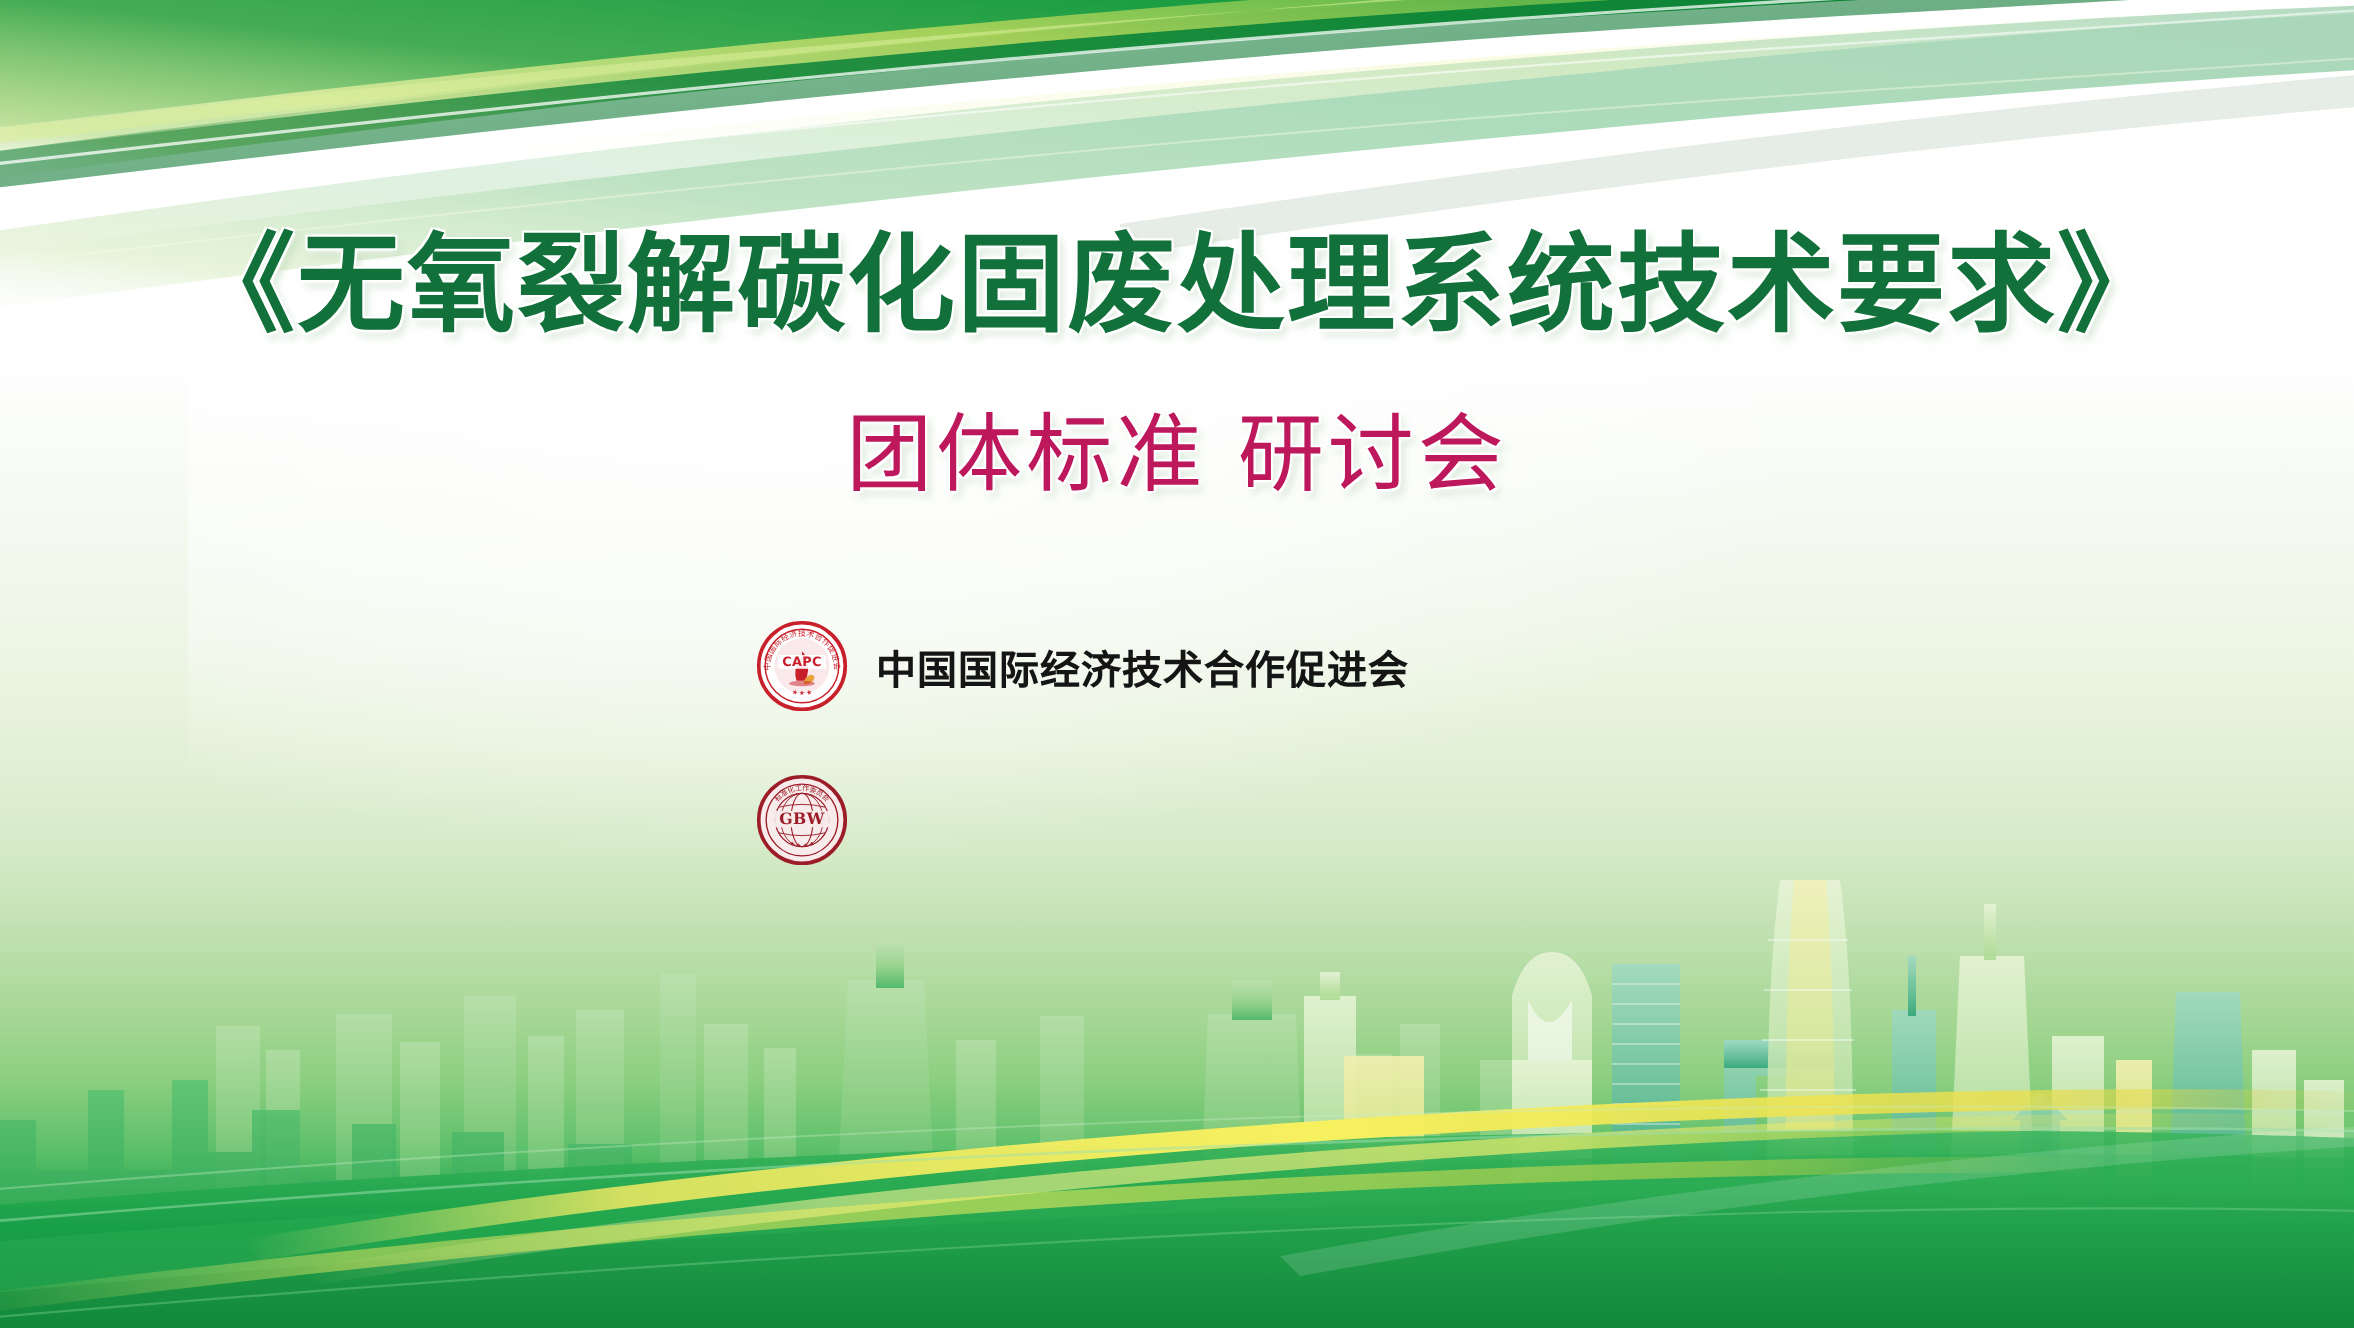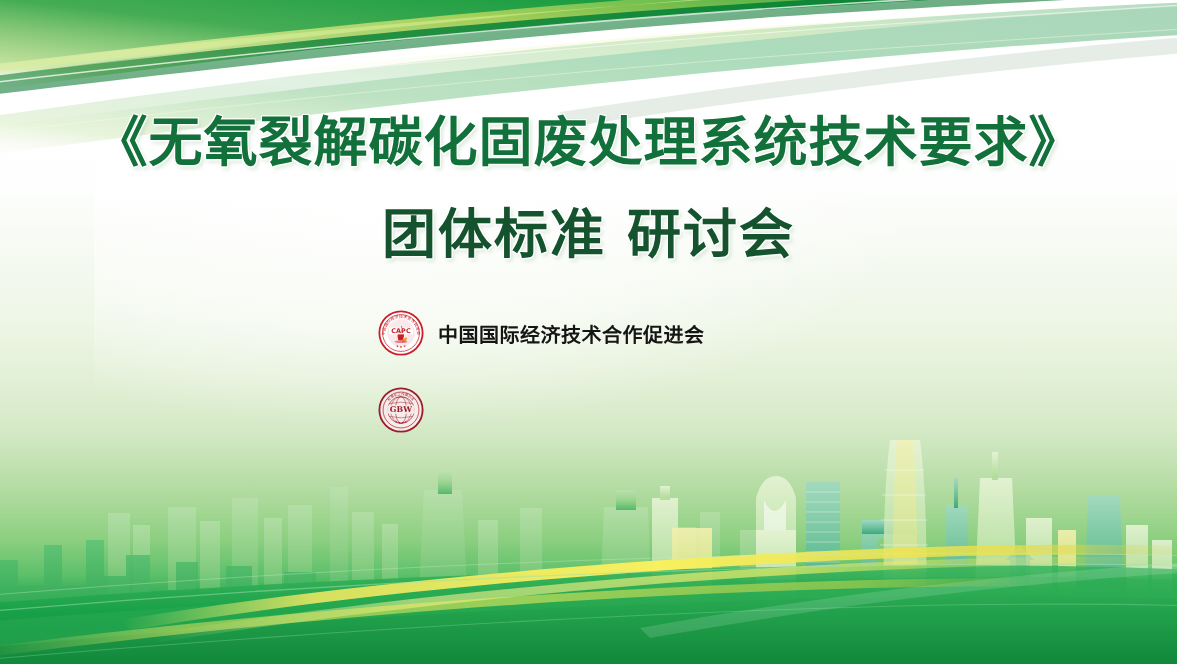--- a/index.html
+++ b/index.html
@@ -88,25 +88,25 @@
        2px 3px 4px rgba(150,190,150,0.45);
     white-space: nowrap;
   }
 
   .title-sub {
     position: absolute;
     top: 203px;
     left: 0;
     right: 0;
     text-align: center;
-    font-size: 54px;
+    font-size: 43px;
     line-height: 1.2;
-    font-weight: bold;
+    font-weight: normal;
     letter-spacing: 2px;
-    color: #14532d;
+    color: #be185d;
     text-shadow:
        1px 1px 0 #ffffff,
       -1px 1px 0 #ffffff,
        1px -1px 0 #ffffff,
       -1px -1px 0 #ffffff,
        0 2px 3px rgba(255,255,255,0.9),
        2px 3px 4px rgba(150,190,150,0.45);
     white-space: nowrap;
   }
 

